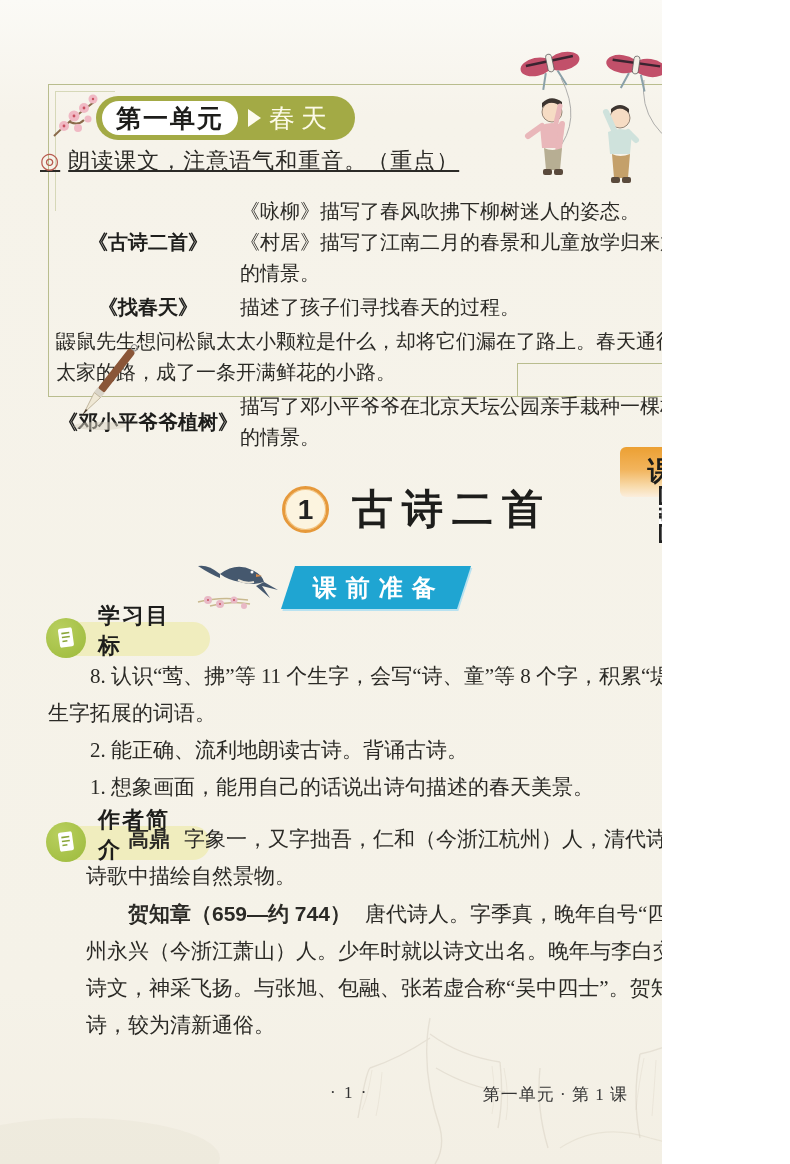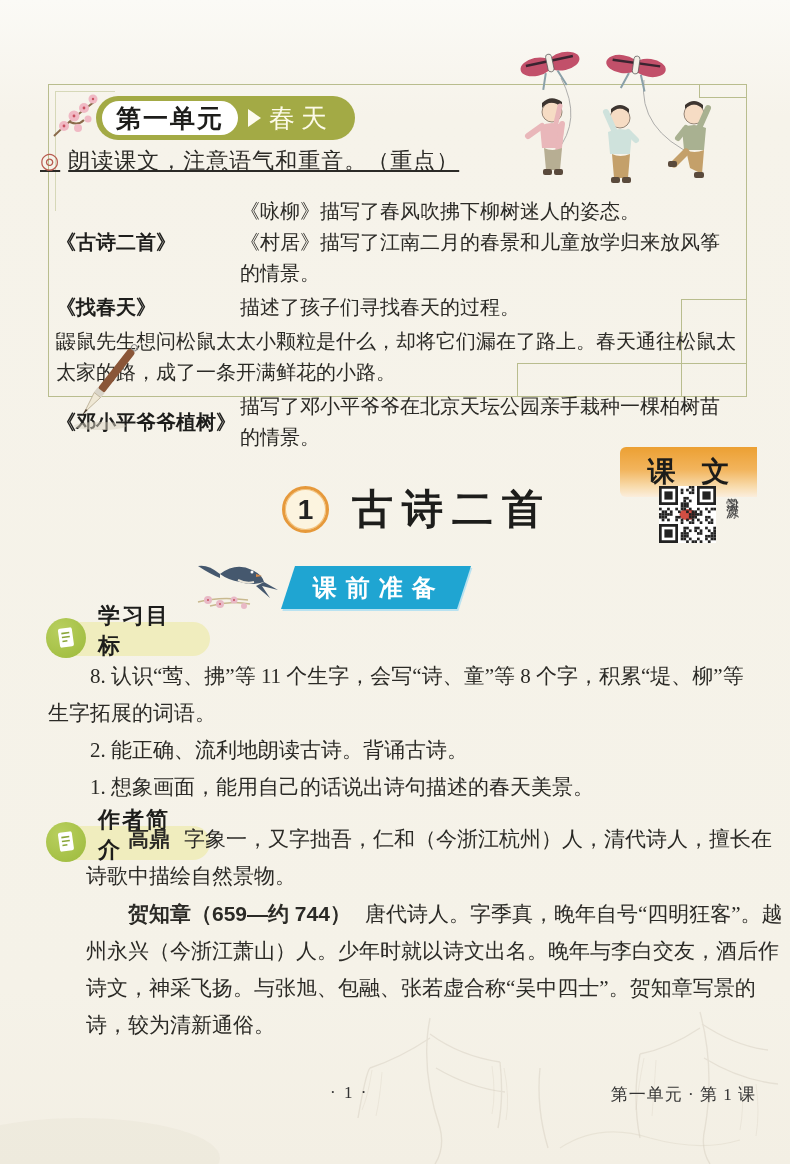--- a/index.html
+++ b/index.html
@@ -3,21 +3,21 @@
 <meta charset="utf-8">
 <style>
   * { margin:0; padding:0; box-sizing:border-box; }
   html,body { width:790px; }
   body{
     font-family:"Liberation Serif","DejaVu Serif",serif;
     color:#2b2a26;
     background:#fff;
   }
   .page{
-    position:relative; width:790px; height:1164px; overflow:hidden;
+    position:relative; width:662px; height:1164px; overflow:hidden;
     background:linear-gradient(#fbfaf6 0%, #f6f3ea 10%, #f5f2e8 85%, #f3efe4 100%);
   }
   
   .frame{
     position:absolute; left:48px; top:84px; width:699px; height:313px;
     border:1px solid #b9bd8e;
   }
   .frame .step-tr{ position:absolute; right:-1px; top:-1px; width:48px; height:14px; border:1px solid #b9bd8e; border-right:none; }
   .frame .step-br1{ position:absolute; right:-1px; bottom:-1px; width:66px; height:98px; border:1px solid #b9bd8e; border-bottom:none; border-right:none; }
   .frame .step-br2{ position:absolute; right:-1px; bottom:-1px; width:230px; height:34px; border:1px solid #b9bd8e; border-bottom:none; border-right:none; }
@@ -44,21 +44,21 @@
 
   .kites{ position:absolute; left:488px; top:40px; }
 
   
   .tip{ position:absolute; left:40px; top:146px; width:640px; font-size:22px; letter-spacing:1px;text-decoration:underline; }
   .tip .ring{ color:#b85c50; margin-right:8px; font-size:22px; }
 
   
   .ov-table{ position:absolute; left:56px; top:196px; width:682px; }
   .ov-row{ display:flex; align-items:center; margin-bottom:3px; }
-  .ov-title{ width:184px; text-align:left; font-weight:bold; font-size:20px;
+  .ov-title{ width:184px; text-align:center; font-weight:bold; font-size:20px;
     font-family:Liberation Serif, serif; color:#1e1e1c; flex-shrink:0; }
   .ov-desc{ flex:1; font-size:20px; line-height:31px; }
 
   .brush{ position:absolute; left:66px; top:336px; }
 
   
   .kewen-tab{
     position:absolute; left:620px; top:407px; width:137px; height:50px;
     background:linear-gradient(180deg,#eca033 0%, #f2b45c 45%, #f8dcae 80%, #fbeedd 100%);
     border-radius:6px 0 0 6px;

